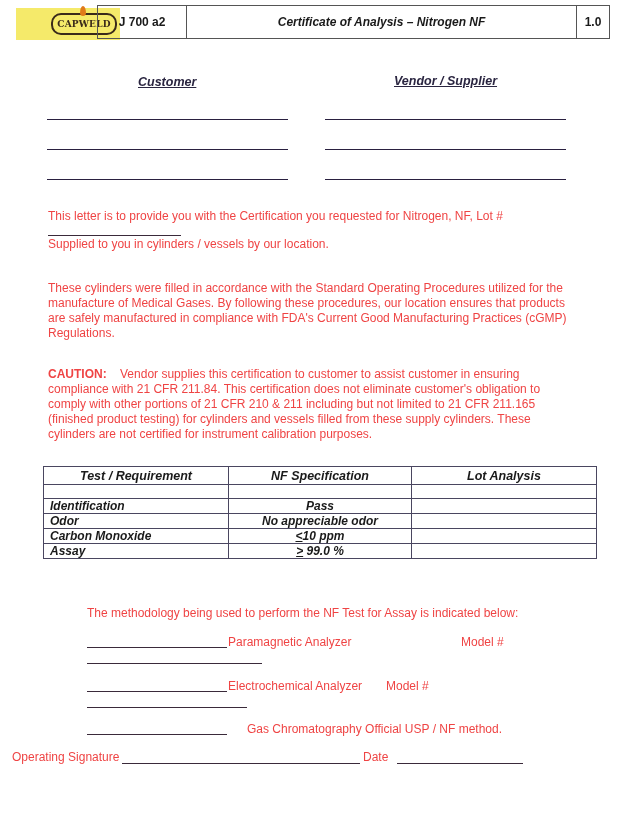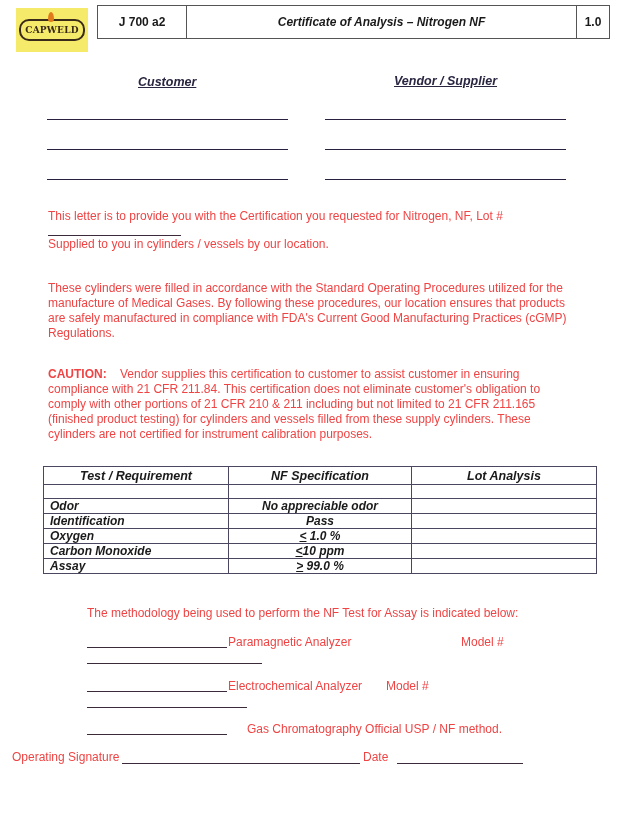--- a/index.html
+++ b/index.html
@@ -3,22 +3,22 @@
   <meta charset="utf-8">
   <style>
     html, body { margin: 0; padding: 0; }
     body {
       width: 618px; height: 815px; background: #ffffff; position: relative;
       font-family: "Liberation Sans", sans-serif; color: #1a1a1a; overflow: hidden;
     }
     .abs { position: absolute; }
     
     .logo {
-      left: 16px; top: 8px; width: 72px; height: 44px; background: #f5ea6a;
-      display: flex; align-items: center; justify-content: center;
+      left: 16px; top: 8px; width: 72px; height: 32px; background: #f5ea6a;
+      display: flex; align-items: center; justify-content: center; padding-left: 32px;
     }
     .logo-pill {
       width: 62px; height: 18px; border: 2px solid #3a2a1a; border-radius: 10px;
       display: flex; align-items: center; justify-content: center;
       font-family: "DejaVu Serif", serif; font-weight: bold; font-size: 9px; color: #3a2a1a;
       letter-spacing: 0.2px; position: relative; background: #f5ea6a;
     }
     .flame {
       position: absolute; top: -9px; left: 27px; width: 6px; height: 10px;
       background: #e07a1a; border-radius: 50% 50% 50% 50% / 70% 70% 30% 30%;
@@ -89,32 +89,27 @@
     <td class="c" style="width:172px;">Test / Requirement</td>
     <td class="c" style="width:170px;">NF Specification</td>
     <td class="c">Lot Analysis</td>
   </tr>
   <tr class="spacer">
     <td></td>
         <td></td>
         <td></td>
   </tr>
   <tr>
-    <td>Odor</td>
-    <td class="c"><span class="ul"></span><span>No appreciable odor</span></td>
-    <td></td>
-  </tr>
-  <tr>
     <td>Identification</td>
     <td class="c"><span class="ul"></span><span>Pass</span></td>
     <td></td>
   </tr>
   <tr>
-    <td>Oxygen</td>
-    <td class="c"><span class="ul">&lt;</span><span> 1.0 %</span></td>
+    <td>Odor</td>
+    <td class="c"><span class="ul"></span><span>No appreciable odor</span></td>
     <td></td>
   </tr>
   <tr>
     <td>Carbon Monoxide</td>
     <td class="c"><span class="ul">&lt;</span><span>10 ppm</span></td>
     <td></td>
   </tr>
   <tr>
     <td>Assay</td>
     <td class="c"><span class="ul">&gt;</span><span> 99.0 %</span></td>

